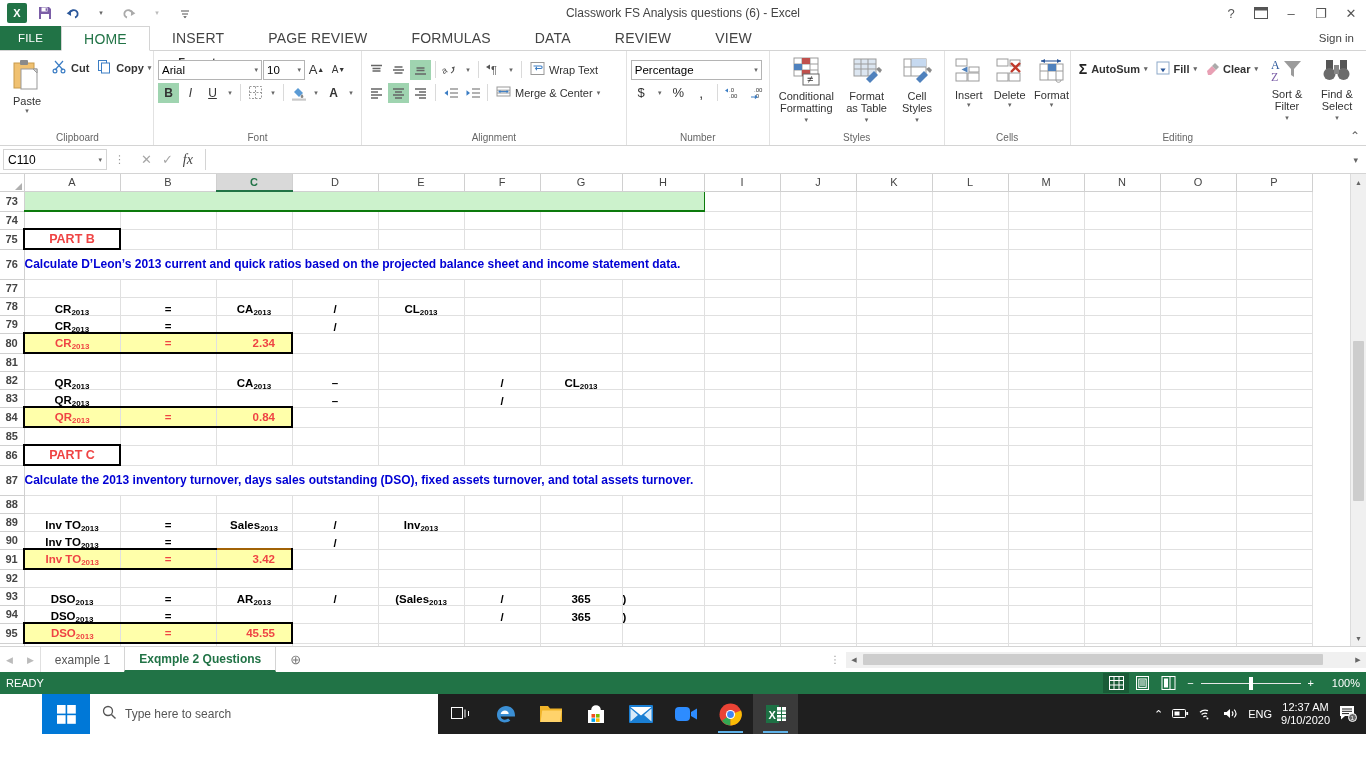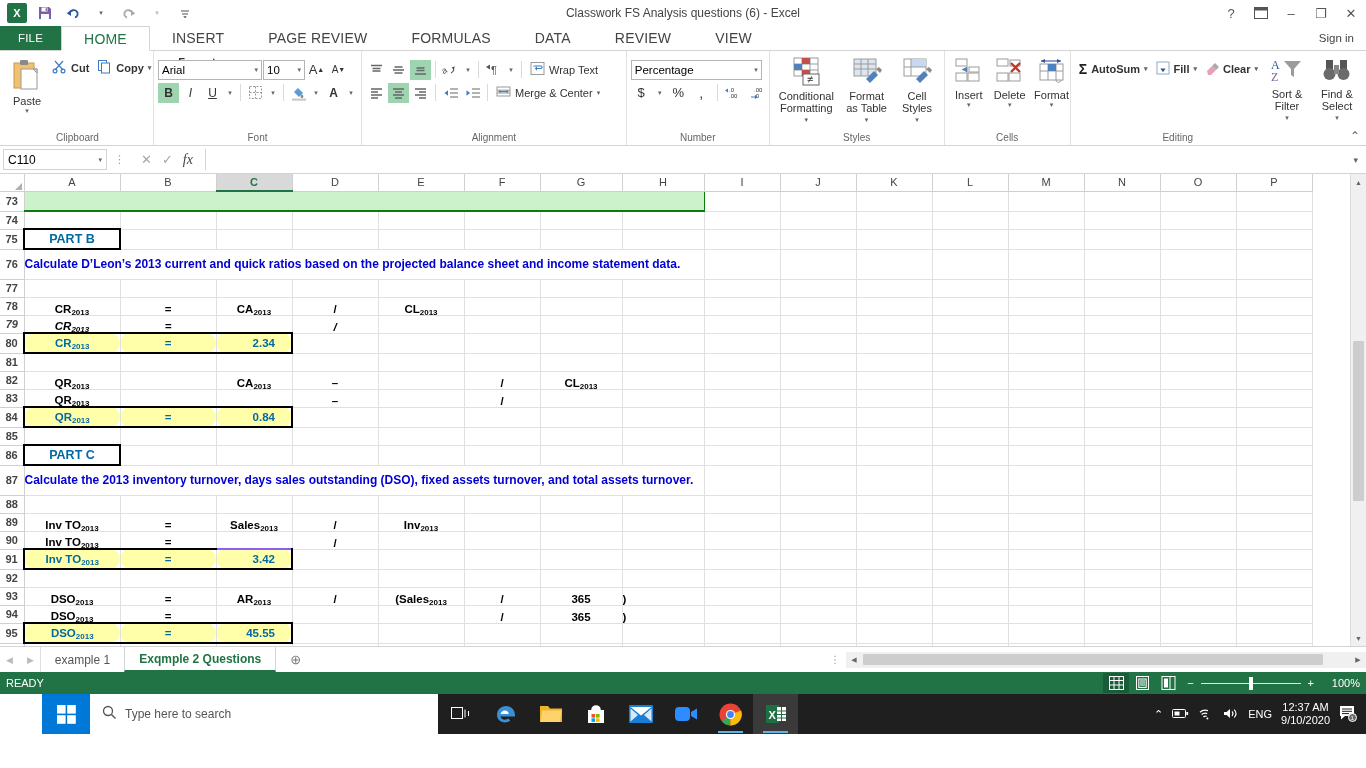--- a/index.html
+++ b/index.html
@@ -111,21 +111,21 @@
     border-left: none; }
   .cell { border-right: 1px solid #e0e0e0; border-bottom: 1px solid #e0e0e0;
     font-size: 11.5px; color: #000; overflow: hidden; white-space: nowrap;
     vertical-align: bottom; }
   .c-center { text-align: center; }
   .c-right { text-align: right; padding-right: 4px; }
   .c-left { text-align: left; padding-left: 2px; }
   .arial { font-family: "Liberation Sans", sans-serif; font-weight: bold; }
   .greenfill { background: #ccf2cc; }
   .yellowfill { background: #ffffaa; }
-  .darkred { color: #0369a1; border-radius: 10px; }
+  .darkred { color: #ef4444; }
   .blueinstr { color: #0000d4; font-weight: bold; font-size: 12px;
     white-space: normal; line-height: 14px; text-align: left;
     padding-left: 2px; vertical-align: middle; }
   .boxbot { border-bottom: 2px solid #000; }
   sub { font-size: 8px; vertical-align: baseline; position: relative; top: 2px; }
 
   
   .vscroll { width: 16px; background: #f0f0f0; border-left: 1px solid #dcdcdc;
     display: flex; flex-direction: column; align-items: center; }
   .sbtn { width: 16px; height: 16px; display: flex; align-items: center;
@@ -806,21 +806,21 @@
               <td class="cell "></td>
               <td class="cell "></td>
               <td class="cell "></td>
               <td class="cell "></td>
               <td class="cell "></td>
               <td class="cell "></td>
               <td class="cell "></td>
               <td class="cell "></td>
               <td class="cell "></td>
             </tr>
-            <tr style="height: 18px; font-style: italic;">
+            <tr style="height: 18px;">
               <th class="rowhead">79</th>
               <td class="cell c-center arial">CR<sub>2013</sub></td>
               <td class="cell c-center arial">=</td>
               <td class="cell c-center arial"></td>
               <td class="cell c-center arial">/</td>
               <td class="cell c-center arial"></td>
               <td class="cell "></td>
               <td class="cell "></td>
               <td class="cell "></td>
               <td class="cell "></td>
@@ -1031,21 +1031,21 @@
               <td class="cell "></td>
               <td class="cell "></td>
               <td class="cell "></td>
               <td class="cell "></td>
               <td class="cell "></td>
             </tr>
             <tr style="height: 20px;">
               <th class="rowhead">91</th>
               <td class="cell c-center arial darkred yellowfill" colspan="1" style="border-top:2px solid #000;border-bottom:2px solid #000;border-left:2px solid #000;text-align:center;vertical-align:middle">Inv TO<sub>2013</sub></td>
               <td class="cell c-center arial darkred yellowfill" colspan="1" style="border-top:2px solid #000;border-bottom:2px solid #000;text-align:center;vertical-align:middle">=</td>
-              <td class="cell c-right arial darkred yellowfill" colspan="1" style="border-top:2px solid #8b5cf6;border-bottom:2px solid #000;border-right:2px solid #000;text-align:right;padding-right:16px;vertical-align:middle">3.42</td>
+              <td class="cell c-right arial darkred yellowfill" colspan="1" style="border-top:2px solid #a16207;border-bottom:2px solid #000;border-right:2px solid #000;text-align:right;padding-right:16px;vertical-align:middle">3.42</td>
               <td class="cell "></td>
               <td class="cell "></td>
               <td class="cell "></td>
               <td class="cell "></td>
               <td class="cell "></td>
               <td class="cell "></td>
               <td class="cell "></td>
               <td class="cell "></td>
               <td class="cell "></td>
               <td class="cell "></td>

